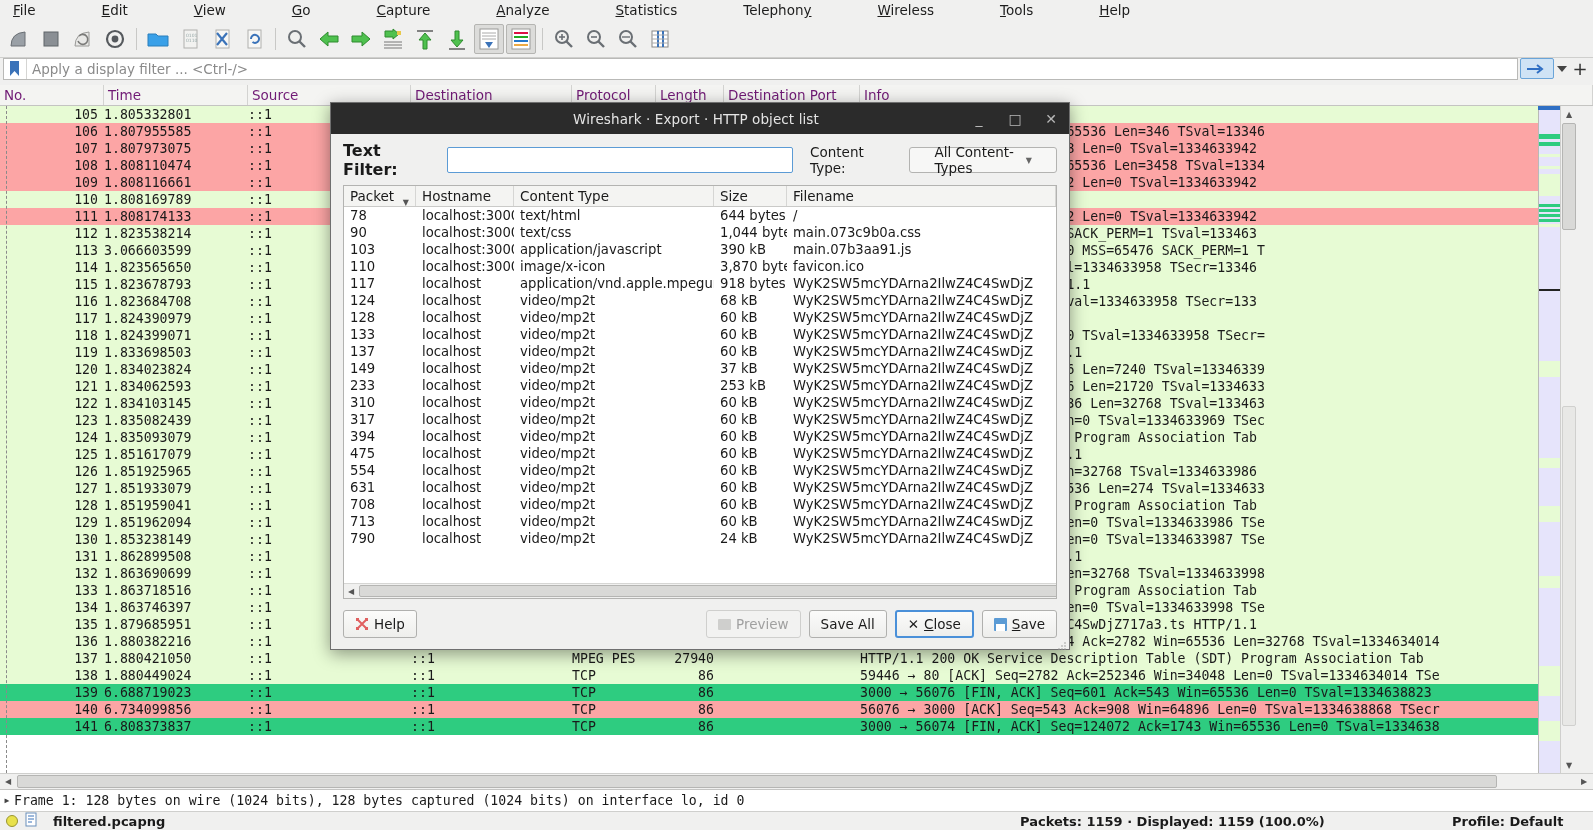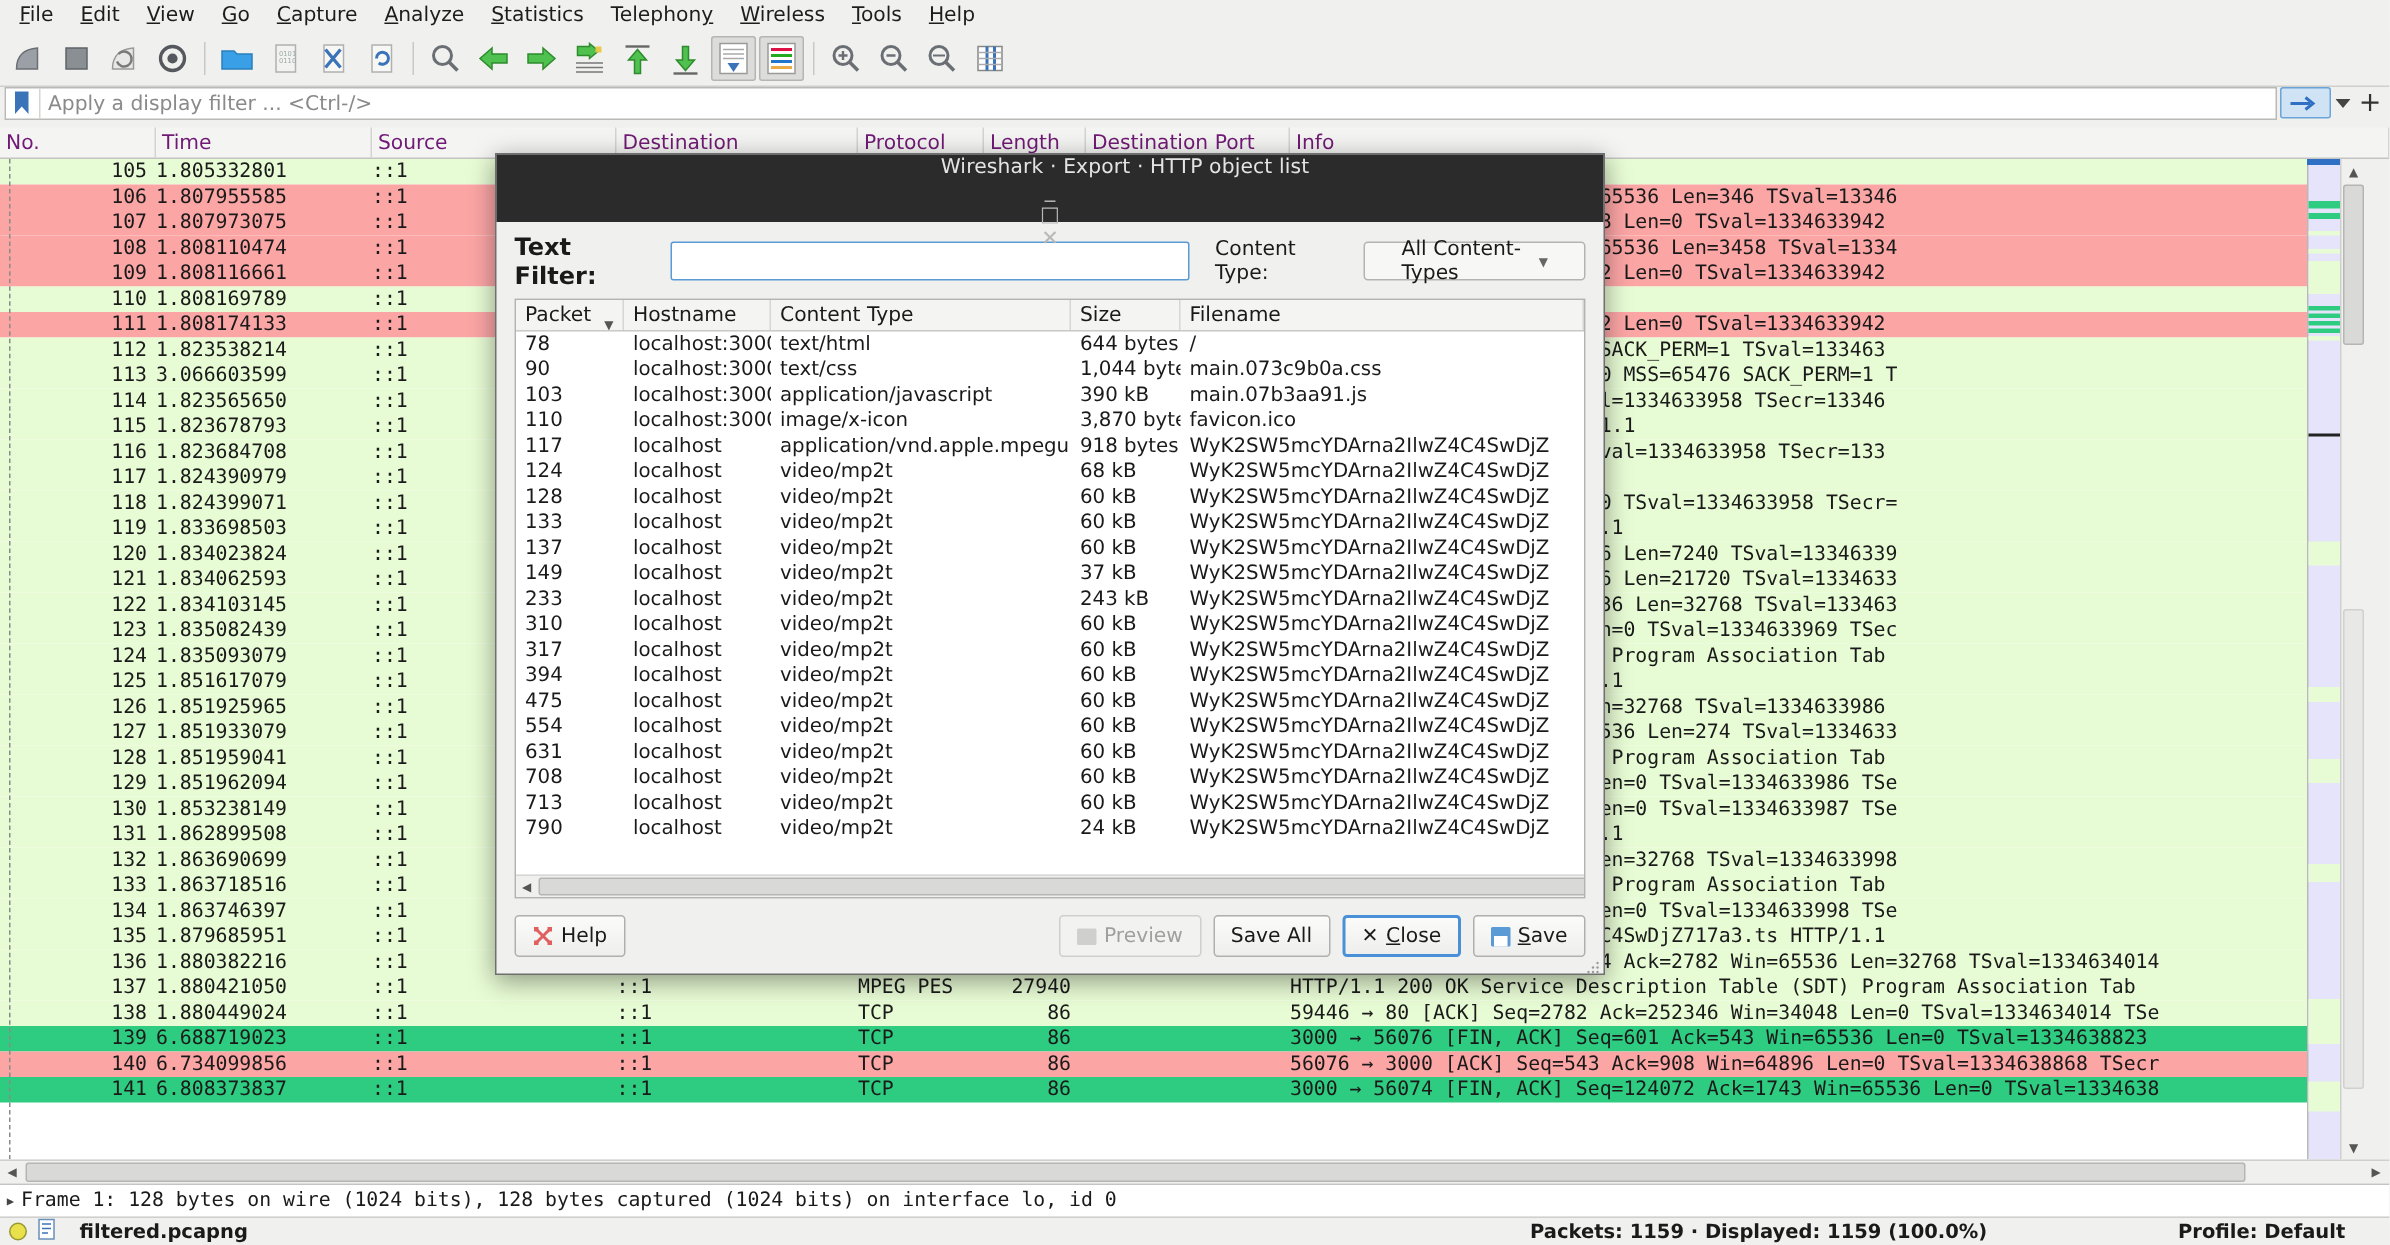--- a/index.html
+++ b/index.html
@@ -12,20 +12,21 @@
     font-size: 13px;
     color: #1a1a1a;
   }
   #app { position: relative; width: 1593px; height: 830px; }
 
   
   .menubar {
     position: absolute; top: 0; left: 0; width: 1315px; height: 20px;
     background: #f0f0ef; display: flex; align-items: center;
     padding-left: 4px;
+    gap: 48px;
   }
   .menu-item {
     padding: 1px 9px; font-size: 13.5px; color: #1d1d1d; cursor: default;
     white-space: nowrap;
   }
   .menu-item u { text-decoration: underline; }
 
   
   .toolbar {
     position: absolute; top: 20px; left: 0; width: 1593px; height: 38px;
@@ -166,24 +167,23 @@
   }
 
   
   .dialog {
     position: absolute; left: 330px; top: 102px; width: 740px; height: 548px;
     background: #f0f0ef; border: 1px solid #6f6f6f;
     box-shadow: 0 4px 16px rgba(0,0,0,0.40);
     display: flex; flex-direction: column;
   }
   .dlg-title {
-    height: 45px; background: #2b2b2b; color: #e4e4e4;
+    height: 31px; background: #2b2b2b; color: #e4e4e4;
     display: flex; align-items: center; position: relative;
     font-size: 13.5px;
-    flex-direction: column;
   }
   .dlg-title-text {
     flex: 1; text-align: center; padding-left: 100px; letter-spacing: 0.1px;
   }
   .dlg-wbtn {
     width: 36px; height: 31px; display: flex; align-items: center;
     justify-content: center; color: #b8b8b8; font-size: 14px;
   }
   .dlg-body { flex: 1; padding: 13px 12px 0 12px; display: flex; flex-direction: column; }
   .dlg-filterrow { display: flex; align-items: center; height: 26px; margin-bottom: 12px; }
@@ -1021,21 +1021,21 @@
               <div class="td c-packet">149</div>
               <div class="td c-host">localhost</div>
               <div class="td c-ctype">video/mp2t</div>
               <div class="td c-size">37 kB</div>
               <div class="td c-fname">WyK2SW5mcYDArna2IlwZ4C4SwDjZ</div>
             </div>
             <div class="trow">
               <div class="td c-packet">233</div>
               <div class="td c-host">localhost</div>
               <div class="td c-ctype">video/mp2t</div>
-              <div class="td c-size">243 kB</div>
+              <div class="td c-size">253 kB</div>
               <div class="td c-fname">WyK2SW5mcYDArna2IlwZ4C4SwDjZ</div>
             </div>
             <div class="trow">
               <div class="td c-packet">310</div>
               <div class="td c-host">localhost</div>
               <div class="td c-ctype">video/mp2t</div>
               <div class="td c-size">60 kB</div>
               <div class="td c-fname">WyK2SW5mcYDArna2IlwZ4C4SwDjZ</div>
             </div>
             <div class="trow">

